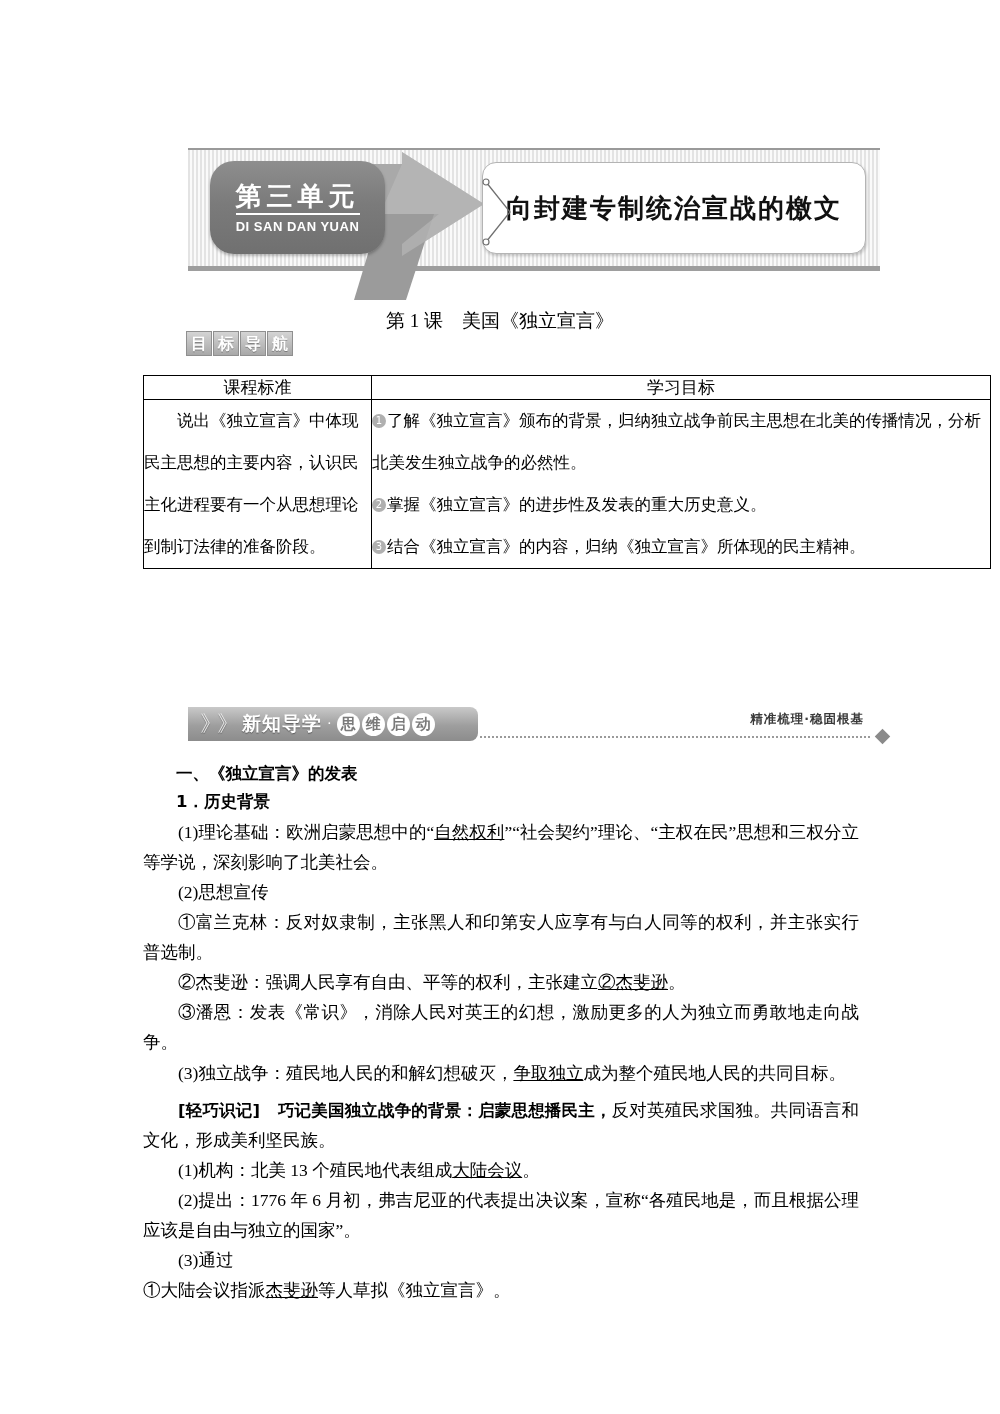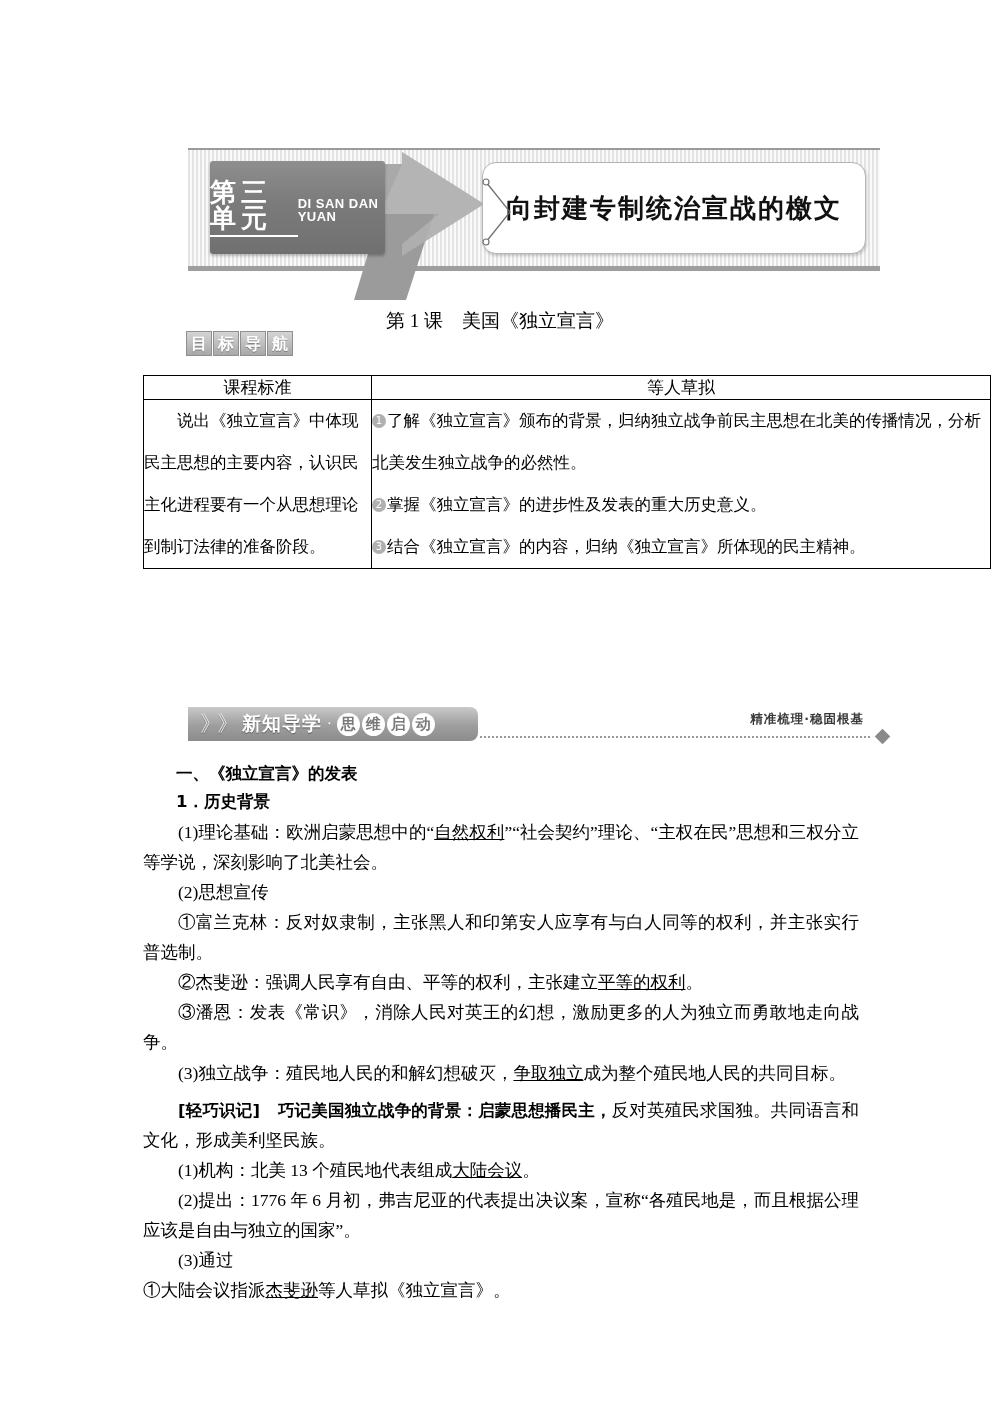--- a/index.html
+++ b/index.html
@@ -52,24 +52,25 @@
     height: 5px;
     background: #9e9e9e;
   }
   
   .unit-badge {
     position: absolute;
     left: 22px;
     top: 13px;
     width: 175px;
     height: 93px;
-    border-radius: 3px;
+    border-radius: 24px;
     background: linear-gradient(to bottom, #8e8e8e 0%, #7b7b7b 45%, #707070 100%);
     box-shadow: 0 2px 3px rgba(0,0,0,0.25);
     display: flex;
+    flex-direction: column;
     align-items: center;
     justify-content: center;
     z-index: 4;
   }
   .unit-badge-cn {
     color: #ffffff;
     font-family: "DejaVu Sans", "Liberation Sans", sans-serif;
     font-weight: bold;
     font-size: 26px;
     letter-spacing: 5px;
@@ -366,21 +367,21 @@
     <span class="goal-char">目</span>
     <span class="goal-char">标</span>
     <span class="goal-char">导</span>
     <span class="goal-char">航</span>
   </div>
 
   <table class="obj-table">
     <tbody>
         <tr>
       <th class="obj-head col-std">课程标准</th>
-      <th class="obj-head">等人草拟</th>
+      <th class="obj-head">学习目标</th>
     </tr>
     <tr>
       <td class="cell-std">说出《独立宣言》中体现民主思想的主要内容，认识民主化进程要有一个从思想理论到制订法律的准备阶段。</td>
       <td class="cell-goal">
         <span class="goal-item">
           <span class="num-bullet">1</span><span>了解《独立宣言》颁布的背景，归纳独立战争前民主思想在北美的传播情况，分析北美发生独立战争的必然性。</span>
         </span>
         <span class="goal-item">
           <span class="num-bullet">2</span><span>掌握《独立宣言》的进步性及发表的重大历史意义。</span>
         </span>
@@ -413,21 +414,21 @@
 
     <p class="ind1 heading-cn">一、《独立宣言》的发表</p>
     <p class="ind1 heading-cn">1．历史背景</p>
 
     <p class="ind1"><span>(1)理论基础：欧洲启蒙思想中的“</span><span class="uline">自然权利</span><span>”“社会契约”理论、“主权在民”思想和三权分立等学说，深刻影响了北美社会。</span></p>
 
     <p class="ind1">(2)思想宣传</p>
 
     <p class="ind1">①富兰克林：反对奴隶制，主张黑人和印第安人应享有与白人同等的权利，并主张实行普选制。</p>
 
-    <p class="ind1"><span>②杰斐逊：强调人民享有自由、平等的权利，主张建立</span><span class="uline">平等的权利</span><span>。</span></p>
+    <p class="ind1"><span>②杰斐逊：强调人民享有自由、平等的权利，主张建立</span><span class="uline">②杰斐逊</span><span>。</span></p>
 
     <p class="ind1">③潘恩：发表《常识》，消除人民对英王的幻想，激励更多的人为独立而勇敢地走向战争。</p>
 
     <p class="ind1"><span>(3)独立战争：殖民地人民的和解幻想破灭，</span><span class="uline">争取独立</span><span>成为整个殖民地人民的共同目标。</span></p>
 
     <div class="gap-sm"></div>
 
     <p class="ind1 tip-row"><span class="bold-cn">[轻巧识记]</span>　<span class="bold-cn">巧记美国独立战争的背景：</span><span class="bold-cn">启蒙思想播民主，</span><span>反对英殖民求国独。共同语言和文化，形成美利坚民族。</span></p>
 
 

